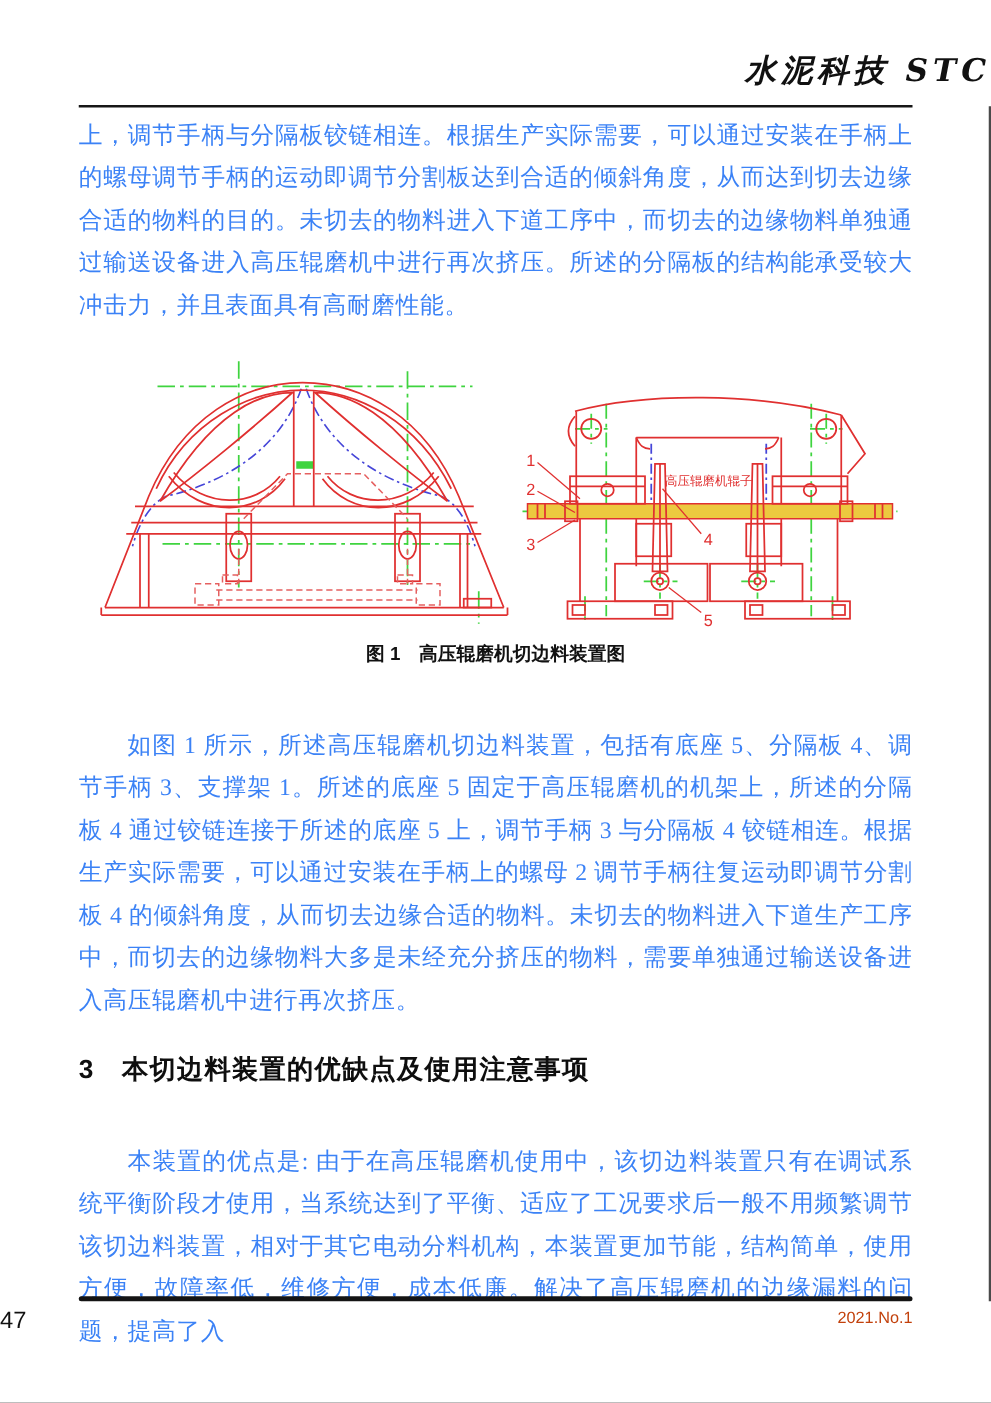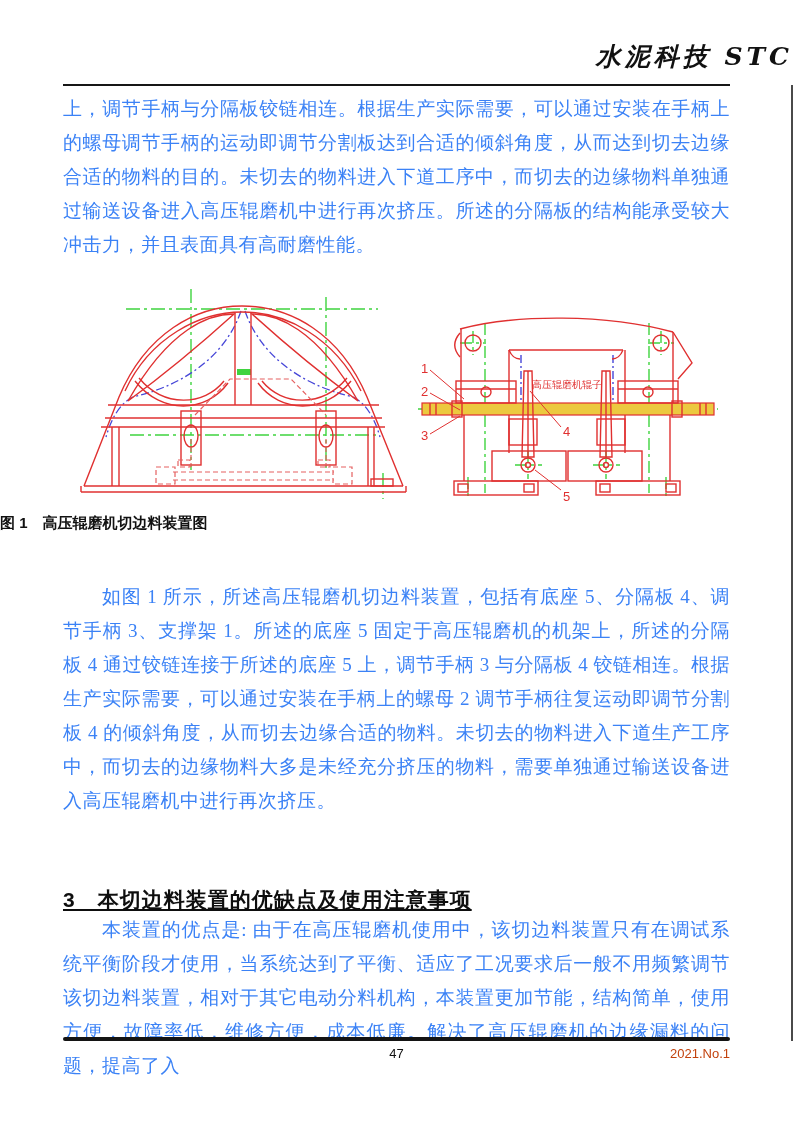--- a/index.html
+++ b/index.html
@@ -23,33 +23,33 @@
   .body-text.indent{text-indent:39px;}
   .p1{top:92px;}
   .p2{top:580px;}
   .p3{top:876px;margin-top:37px;}
   .section-heading{
     position:absolute;left:63px;margin:0;
     font-family:"Liberation Sans","DejaVu Sans",sans-serif;
     font-weight:700;font-size:21px;color:#0e0e0e;letter-spacing:1px;
   }
   .h2{top:546px;}
-  .h3{top:886px;text-decoration:underline;}
+  .h3{top:841px;}
   .figure-caption{
-    position:absolute;top:514px;left:0;width:100%;text-align:left;
+    position:absolute;top:514px;left:0;width:100%;text-align:center;
     font-family:"Liberation Sans","DejaVu Sans",sans-serif;
     font-weight:700;font-size:15px;color:#111;
   }
   .figure-area{position:absolute;top:283px;left:0;width:793px;height:230px;}
   .svg-left{position:absolute;left:78px;top:4px;}
   .svg-right{position:absolute;left:416px;top:10px;}
   .footer-rule{position:absolute;top:1037px;left:63px;width:667px;height:4px;background:#141414;border-radius:2px;}
   .footer-page{
-    position:absolute;top:1046px;left:0;width:100%;text-align:center;
-    font-family:"Liberation Sans","DejaVu Sans",sans-serif;font-size:13px;color:#111;
+    position:absolute;top:1046px;left:0;width:100%;
+    font-family:"Liberation Sans","DejaVu Sans",sans-serif;font-size:19px;color:#111;
   }
   .footer-issue{
     position:absolute;top:1046px;right:63px;
     font-family:"Liberation Sans","DejaVu Sans",sans-serif;font-size:13px;color:#c2410c;
   }
   .cad-text{font-family:"Liberation Sans","DejaVu Sans",sans-serif;}
 </style>
 </head>
 <body>
 

